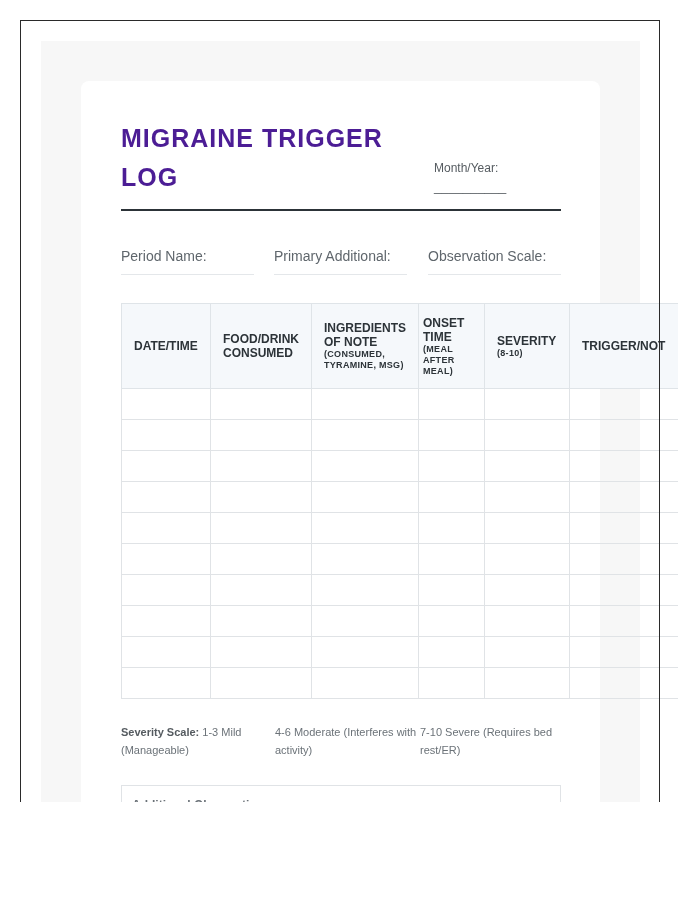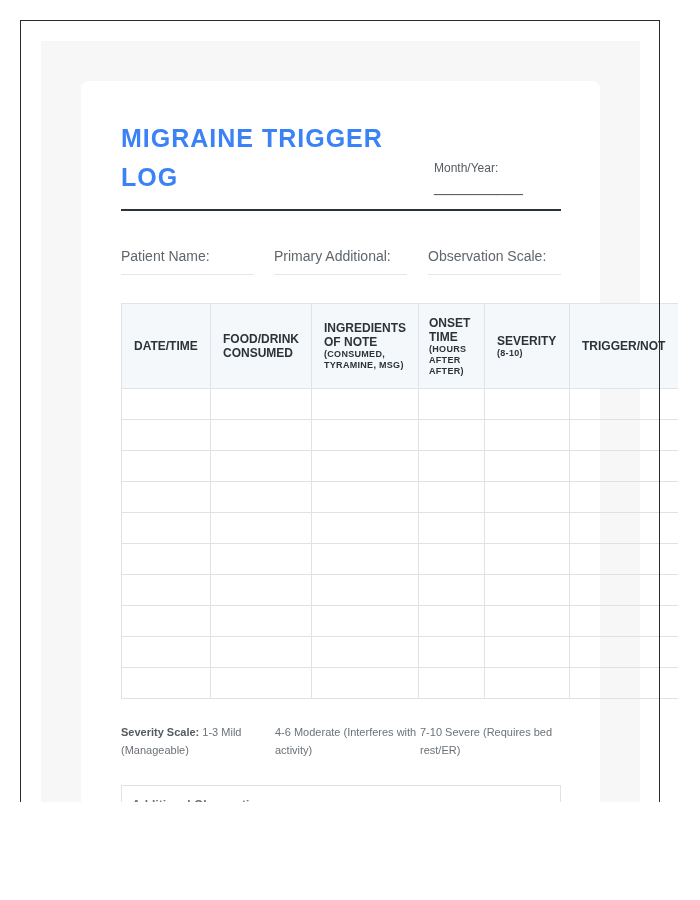--- a/index.html
+++ b/index.html
@@ -65,34 +65,34 @@
     .title {
       position: absolute;
       left: 0;
       top: 38px;
       width: 290px;
       margin: 0;
       font-size: 25px;
       line-height: 39px;
       font-weight: bold;
       letter-spacing: 1px;
-      color: #3b82f6;
+      color: #4c1d95;
     }
     .month-year {
       position: absolute;
       left: 313px;
       top: 79px;
       font-size: 12px;
       color: #555b60;
       line-height: 16px;
     }
     .month-year .blank {
       display: block;
       margin-top: 3px;
-      font-size: 16px;
+      font-size: 13px;
       color: #555b60;
     }
     .meta-row {
       position: relative;
       height: 64px;
       margin-top: 0;
     }
     .meta-field {
       position: absolute;
       top: 37px;
@@ -189,42 +189,42 @@
 
   <div class="content">
     <div class="header-row">
       <h1 class="title">MIGRAINE TRIGGER LOG</h1>
       <div class="month-year">
         <span>Month/Year:</span>
         <span class="blank">__________</span>
       </div>
     </div>
     <div class="meta-row">
-      <div class="meta-field meta-patient">Patient Name:</div>
+      <div class="meta-field meta-patient">Period Name:</div>
       <div class="meta-field meta-physician">Primary Additional:</div>
       <div class="meta-field meta-period">Observation Scale:</div>
     </div>
   </div>
 
   <div class="table-wrap">
     <table class="log">
       <colgroup>
         <col style="width:89px">
         <col style="width:101px">
         <col style="width:107px">
         <col style="width:66px">
         <col style="width:85px">
         <col style="width:112px">
       </colgroup>
       <thead>
         <tr>
           <th><span>DATE/TIME</span></th>
           <th><span>FOOD/DRINK CONSUMED</span></th>
           <th><span>INGREDIENTS OF NOTE</span><span class="sub">(CONSUMED, TYRAMINE, MSG)</span></th>
-          <th style="padding:0 10px;"><span>ONSET TIME</span><span class="sub">(HOURS AFTER AFTER)</span></th>
+          <th style="padding:0 4px;"><span>ONSET TIME</span><span class="sub">(MEAL AFTER MEAL)</span></th>
           <th><span>SEVERITY</span><span class="sub">(8-10)</span></th>
           <th class="nowrap"><span>TRIGGER/NOT</span></th>
         </tr>
       </thead>
       <tbody>
         <tr>
             <td></td>
             <td></td>
             <td></td>
             <td></td>

